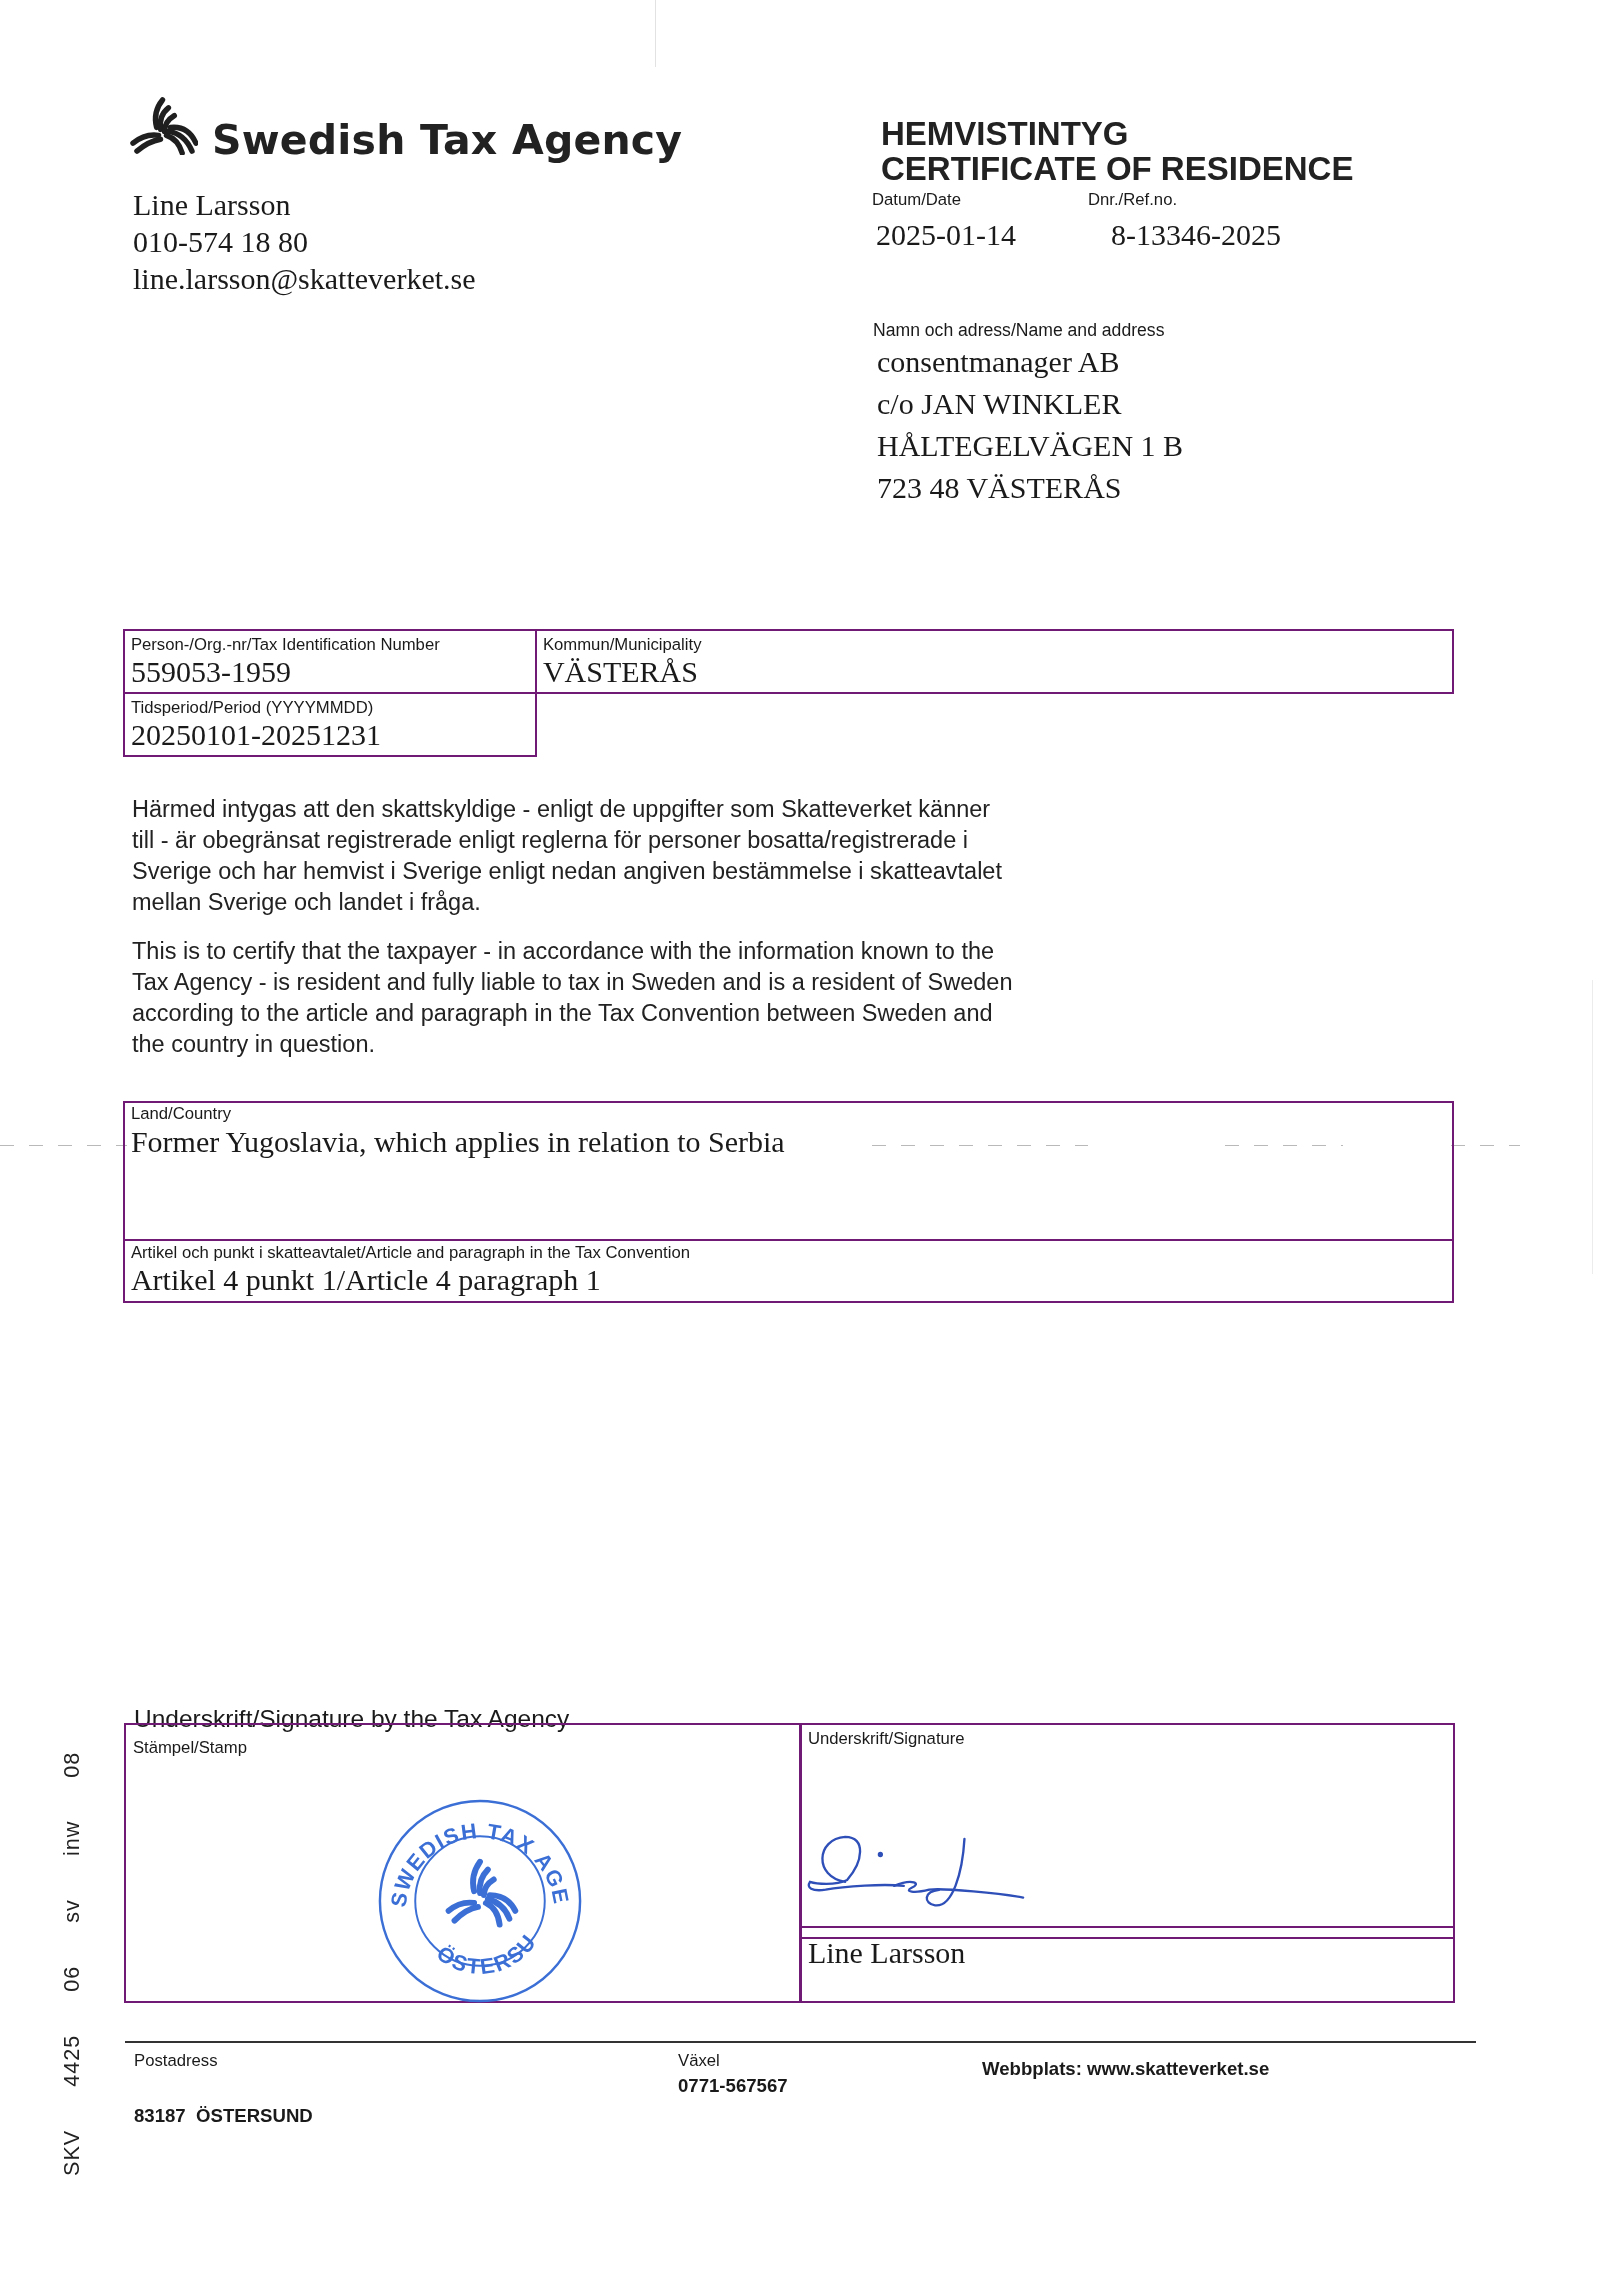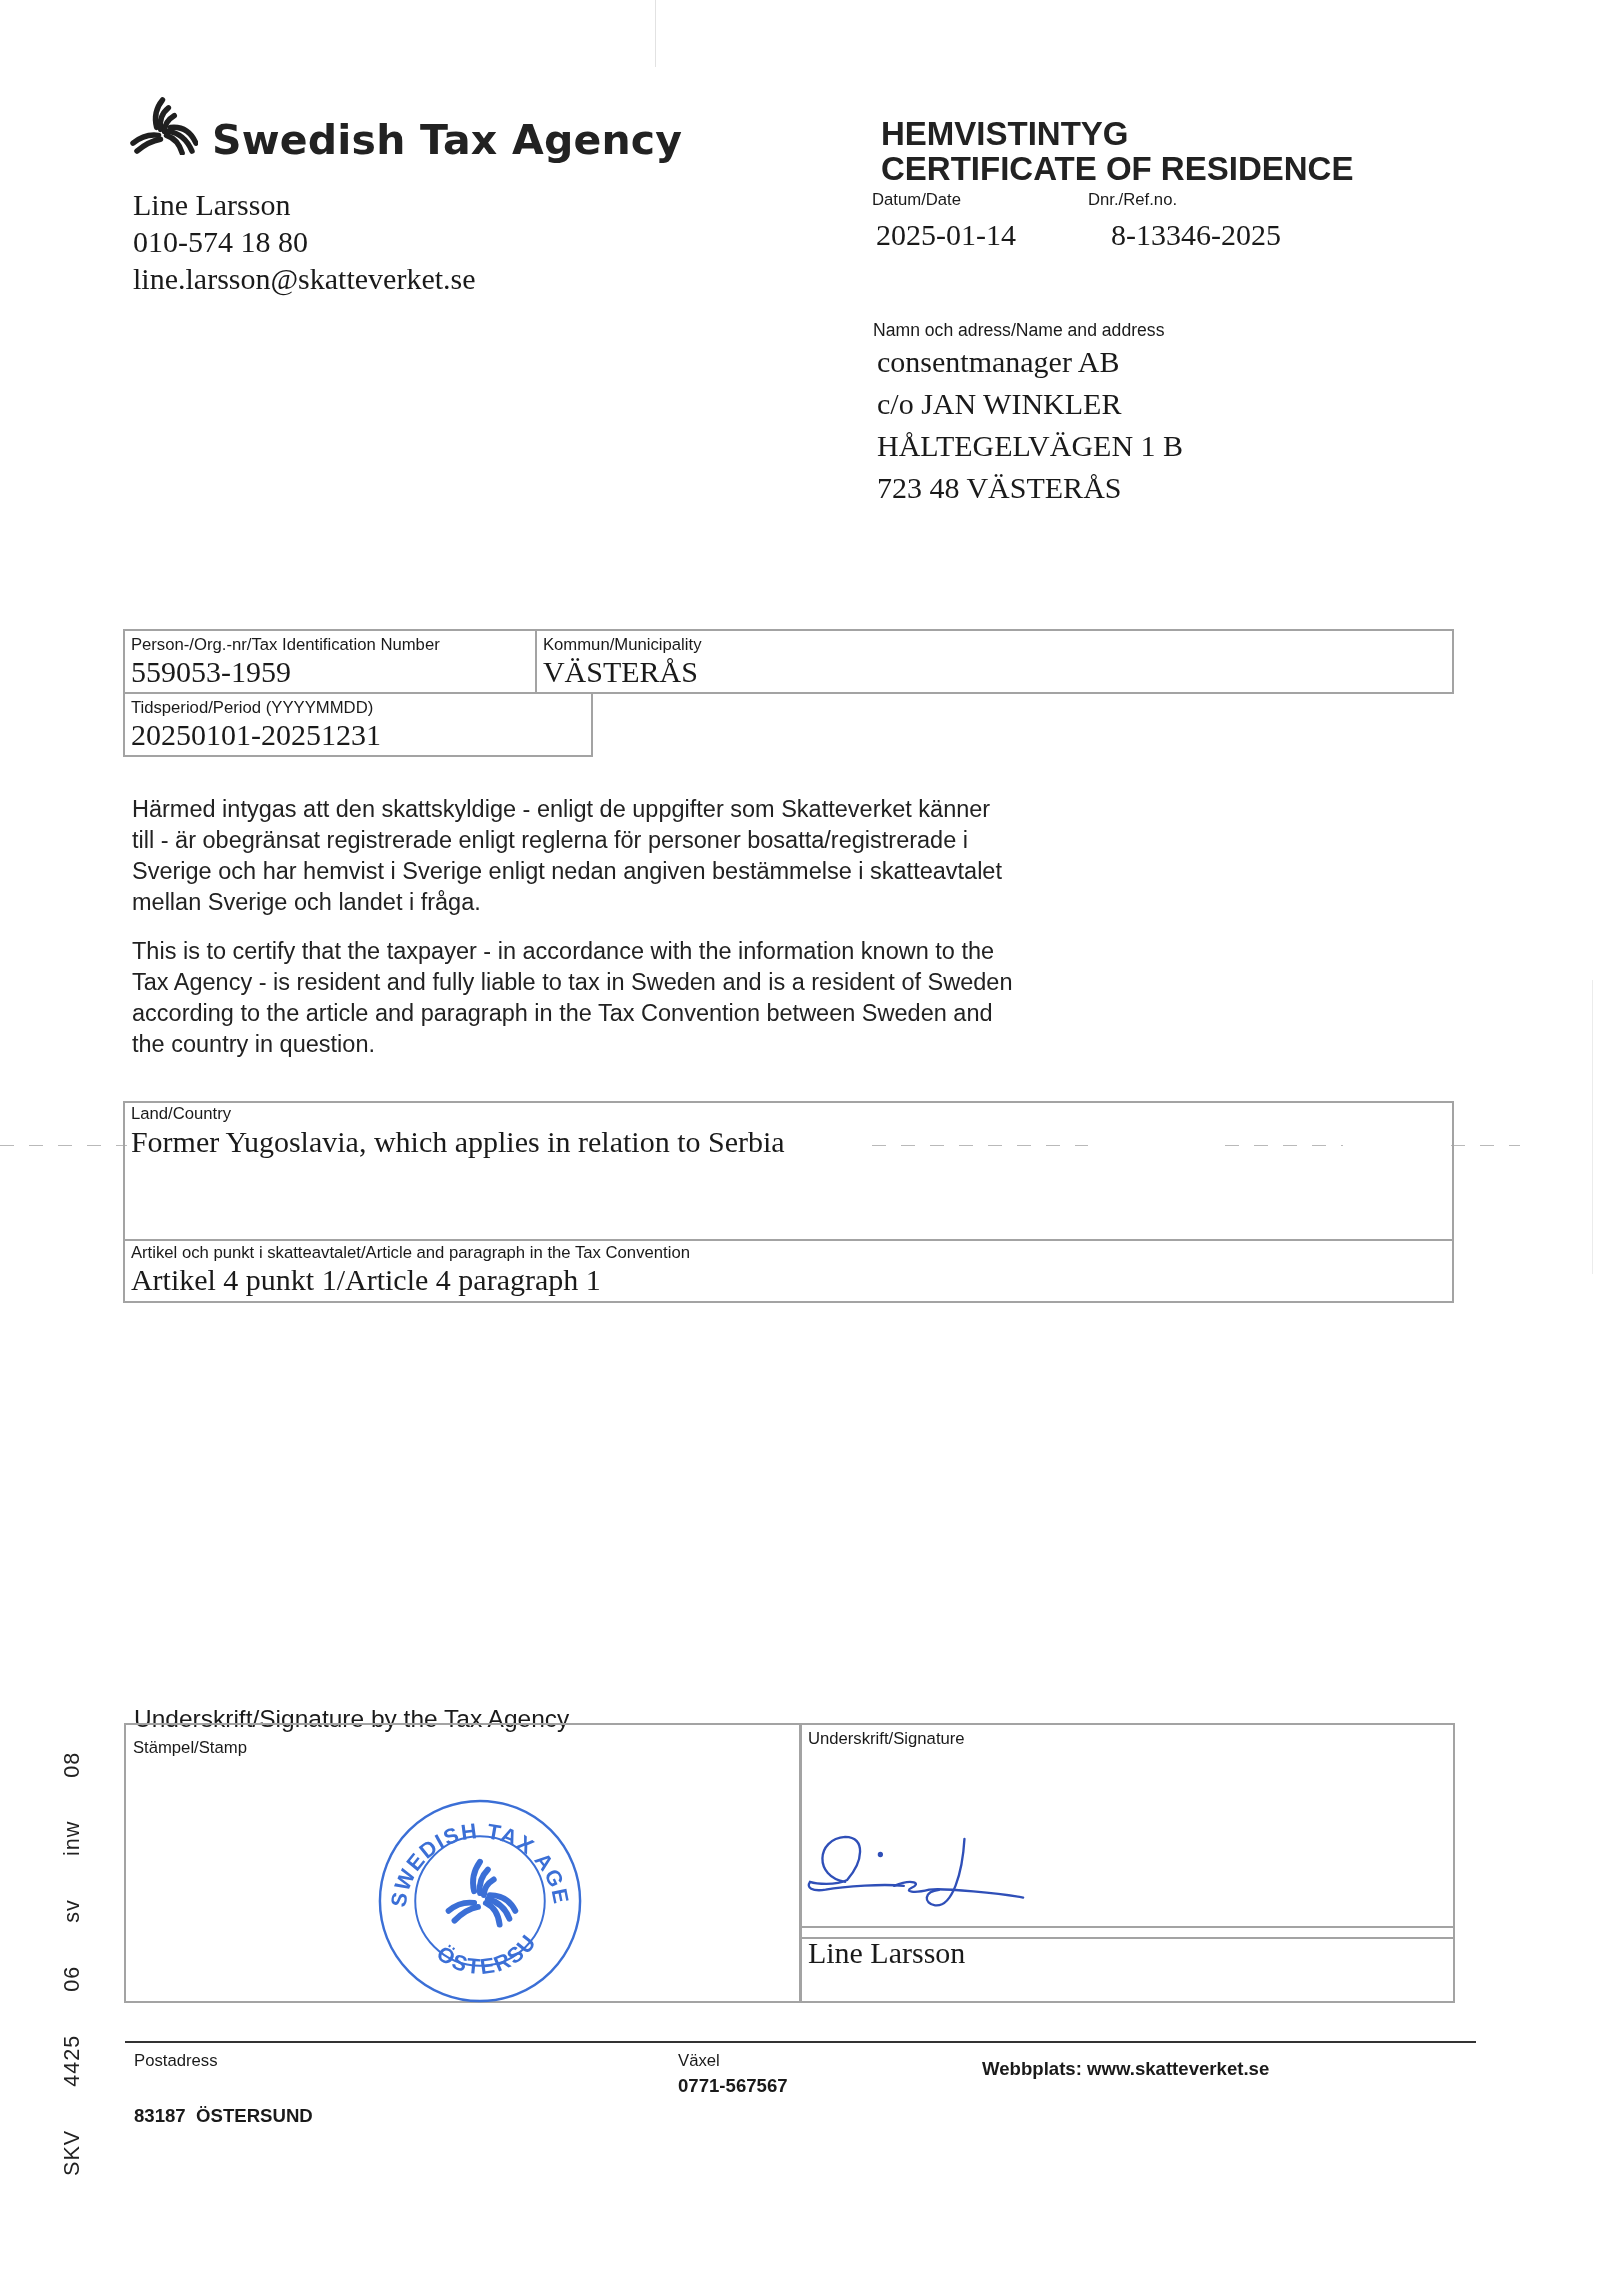--- a/index.html
+++ b/index.html
@@ -21,21 +21,21 @@
     .agency-name { left: 212px; top: 116px; font-size: 41px; font-weight: bold; letter-spacing: 0.2px; font-family: "DejaVu Sans", sans-serif; color:#222; }
     .contact { left: 133px; top: 186px; font-size: 30px; line-height: 37px; }
     .cert-title { left: 870px; top: 116px; font-size: 33px; font-weight: bold; line-height: 35px; color:#222;margin-left:11px; }
     .meta-label { font-size: 16.7px; }
     .meta-value { font-size: 30px; }
 
     .addr-label { left: 873px; top: 320px; font-size: 17.6px; }
     .addr-lines { left: 877px; top: 341px; font-size: 30px; line-height: 42px; }
 
     
-    .box { border: 2px solid #a3a3a3; box-sizing: border-box; }
+    .box { border: 2px solid #701a75; box-sizing: border-box; }
     .cell-label { font-size: 16.7px; position: absolute; left: 5.9px; top: 3.9px; white-space: nowrap; }
     .cell-value { font-size: 30px; position: absolute; left: 5.9px; white-space: nowrap; font-family: "Liberation Serif", serif; }
 
     .body-text { left: 132px; font-size: 23.5px; line-height: 31px; color:#222; width: 1010px; }
 
     .sig-heading { left: 134px; top: 1705px; font-size: 24.5px; }
 
     .footer-line { left: 125px; top: 2041px; width: 1351px; height: 2px; background: #333; }
     .footer-label { font-size: 16.7px; }
     .footer-bold { font-size: 18.6px; font-weight: bold; }
@@ -96,21 +96,21 @@
 </div>
 
 <div class="abs box" style="left:123px;top:629px;width:414px;height:65px;">
   <div class="cell-label">Person-/Org.-nr/Tax Identification Number</div>
   <div class="cell-value" style="top:23.5px;">559053-1959</div>
 </div>
 <div class="abs box" style="left:535px;top:629px;width:919px;height:65px;padding-left:27px;">
   <div class="cell-label">Kommun/Municipality</div>
   <div class="cell-value" style="top:23.5px;">VÄSTERÅS</div>
 </div>
-<div class="abs box" style="left:123px;top:692px;width:470px;height:65px;padding-left:36px;">
+<div class="abs box" style="left:123px;top:692px;width:414px;height:65px;padding-left:36px;">
   <div class="cell-label">Tidsperiod/Period (YYYYMMDD)</div>
   <div class="cell-value" style="top:23.5px;">20250101-20251231</div>
 </div>
 
 <div class="abs body-text" style="top:794px;">
   <div>Härmed intygas att den skattskyldige - enligt de uppgifter som Skatteverket känner</div>
   <div>till - är obegränsat registrerade enligt reglerna för personer bosatta/registrerade i</div>
   <div>Sverige och har hemvist i Sverige enligt nedan angiven bestämmelse i skatteavtalet</div>
   <div>mellan Sverige och landet i fråga.</div>
 </div>

